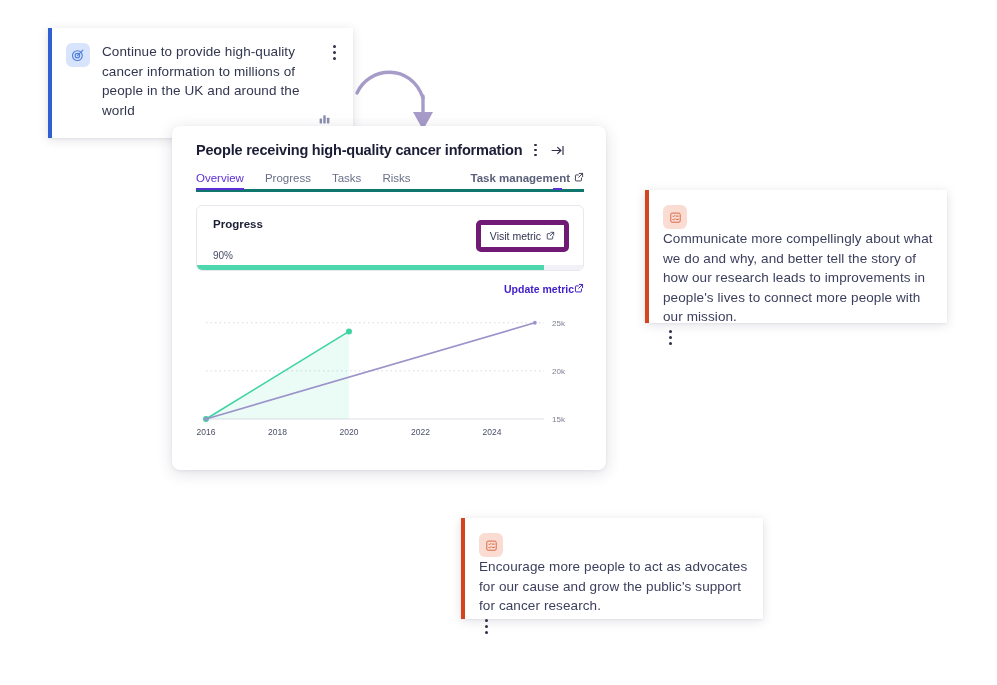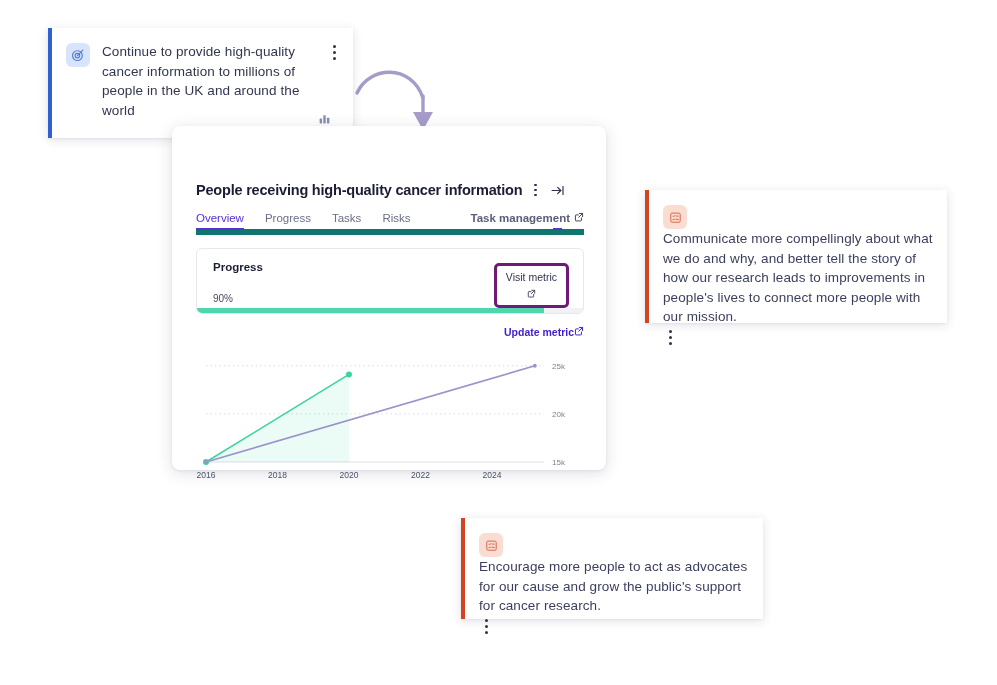--- a/index.html
+++ b/index.html
@@ -63,32 +63,32 @@
   #arrow { position: absolute; left: 345px; top: 50px; width: 110px; height: 95px; pointer-events:none; }
 
   
   #metric-panel {
     position: absolute; left: 172px; top: 126px; width: 434px; height: 344px;
     background: #ffffff; border-radius: 8px;
     box-shadow: 0 3px 16px rgba(40,40,80,.15), 0 1px 3px rgba(40,40,80,.07);
     box-sizing: border-box;
     padding: 16px 22px 0 24px;
   }
-  .panel-head { display: flex; align-items: center; margin-top: 40px; }
+  .panel-head { display: flex; align-items: center; }
   .panel-title {
     font-size: 14.5px; font-weight: bold; color: #1b1d35;
     letter-spacing: -.2px; flex: 0 0 auto;
   }
   .head-kebab { margin-left: 12px; display:flex; flex-direction:column; gap:2.5px; align-items:center; }
   .head-kebab i { width:2.6px;height:2.6px;border-radius:50%;background:#2e3147;display:block; }
   .head-collapse { margin-left: 13px; display:flex; align-items:center; }
 
   .tabsrow {
     margin-top: 9px; display:flex; align-items:flex-end;
-    border-bottom: 6px solid #0f766e; position: relative; height: 22px;
+    border-bottom: 3px solid #0f766e; position: relative; height: 22px;
   }
   .tab {
     font-size: 11.5px; color: #6a6f86; margin-right: 21px;
     padding-bottom: 5px; position: relative; white-space: nowrap;
   }
   .tab.active { color: #5b2fd6; font-weight: normal; }
   .tab.active:after {
     content:""; position:absolute; left:0; right:0; bottom:-1px; height:2px; background:#5b2fd6;
   }
   .taskmgmt {
@@ -102,25 +102,24 @@
   
   #progress-card {
     margin-top: 13px; border: 1px solid #e7e7ef; border-radius: 6px;
     height: 66px; position: relative; padding: 12px 14px 0 16px; box-sizing: border-box;
     display: flex; align-items: flex-start; overflow: hidden;
   }
   .prog-label { font-size: 11.5px; font-weight: bold; color: #1b1d35; }
   .prog-value { font-size: 10px; color: #474b63; margin-top: 20px; }
   #visit-metric-btn {
     margin-left: auto; margin-top: 2px;
-    border: 3px solid #701a75; border-radius: 5px; background:#fff;
+    border: 5px solid #701a75; border-radius: 5px; background:#fff;
     font-size: 10.5px; color: #2f3350; padding: 5px 9px;
     display:flex; align-items:center; gap:5px; cursor:pointer;
     font-family: "Liberation Sans", sans-serif;
-    flex-direction: column;
   }
   .prog-track {
     position:absolute; left:0; right:0; bottom:0; height:5px; background:#f1f1f7;
   }
   .prog-fill { height:100%; background:#4ed6ad; }
 
   #update-metric {
     margin-top: 12px; text-align: right;
     font-size: 10.5px; font-weight: bold; color: #4321c9;
     display:flex; justify-content:flex-end; align-items:center; gap:0;

